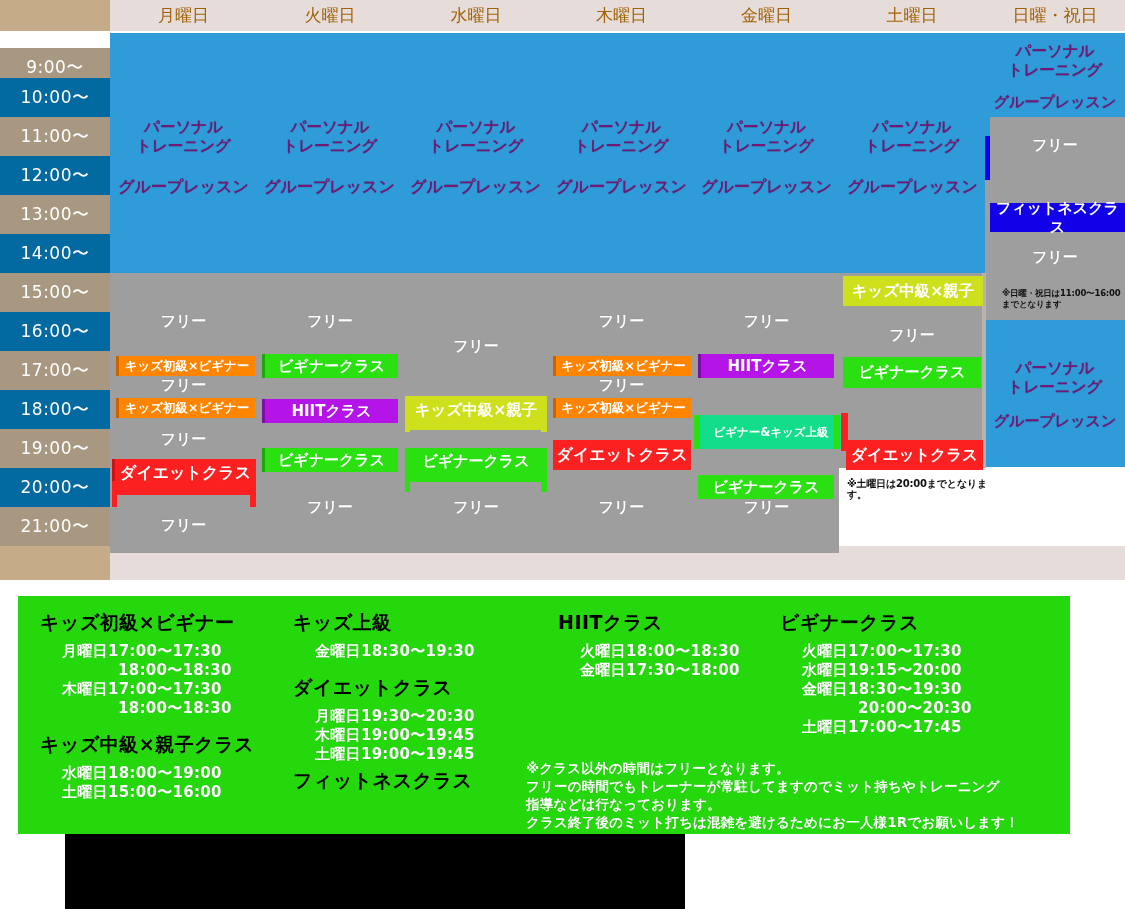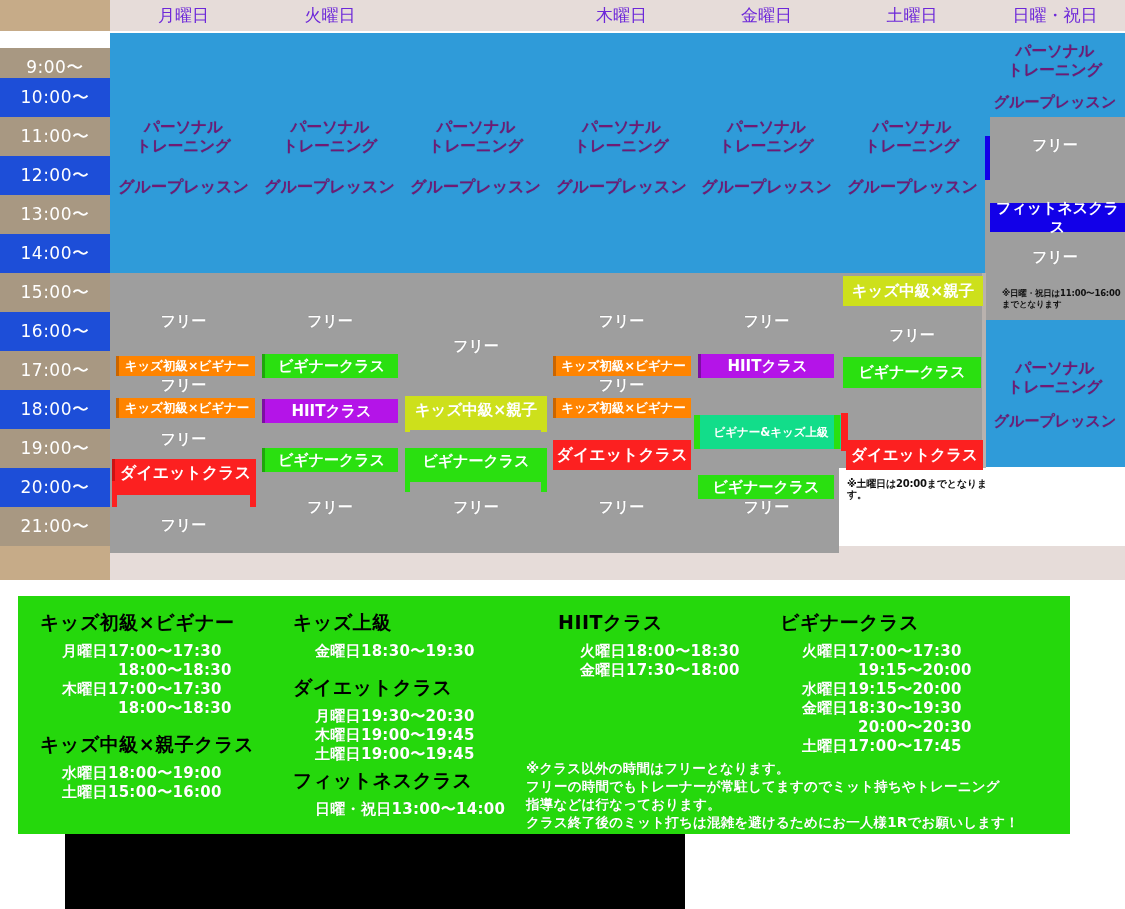--- a/index.html
+++ b/index.html
@@ -9,26 +9,26 @@
     font-family:"DejaVu Sans","Liberation Sans",sans-serif;
     overflow:hidden;position:relative;
   }
 
   
   #schedule{position:absolute;left:0;top:0;width:1125px;height:580px;}
 
   .hdr-row{position:absolute;left:0;top:0;width:1125px;height:31px;background:#e6dcd9;}
   .hdr-corner{position:absolute;left:0;top:0;width:110px;height:31px;background:#c6ab88;}
   .hdr-cell{position:absolute;top:0;height:46px;line-height:31px;text-align:center;
-            font-size:17px;color:#6d28d9;font-weight:500;}
+            font-size:17px;color:#a16207;font-weight:500;}
 
   .time-cell{position:absolute;left:0;width:110px;height:39px;line-height:39px;
              text-align:center;color:#ffffff;font-size:17px;letter-spacing:.5px;}
   .time-light{background:#a89882;}
-  .time-dark{background:#1d4ed8;}
+  .time-dark{background:#0369a1;}
   .time-foot{background:#c6ab88;}
 
   
   .zone{position:absolute;}
   .zone-blue{background:#2f9bd9;}
   .zone-gray{background:#9e9e9e;}
   .zone-foot{background:#e6dcd9;}
 
   
   .ztext{position:absolute;text-align:center;color:#701a75;font-weight:bold;
@@ -64,20 +64,21 @@
 </style>
 </head>
 <body>
 
 <div id="schedule">
 
   <div class="hdr-row"></div>
   <div class="hdr-corner"></div>
   <div class="hdr-cell" style="left:110px;width:147px;">月曜日</div>
   <div class="hdr-cell" style="left:257px;width:146px;">火曜日</div>
+  <div class="hdr-cell" style="left:403px;width:146px;">水曜日</div>
   <div class="hdr-cell" style="left:549px;width:145px;">木曜日</div>
   <div class="hdr-cell" style="left:694px;width:145px;">金曜日</div>
   <div class="hdr-cell" style="left:985px;width:140px;">日曜・祝日</div>
   <div class="hdr-cell" style="left:839px;width:146px;">土曜日</div>
 
   <div class="time-cell time-light" style="top:36px;margin-top:12px;">9:00〜</div>
   <div class="time-cell time-dark" style="top:78px;">10:00〜</div>
   <div class="time-cell time-light" style="top:117px;">11:00〜</div>
   <div class="time-cell time-dark" style="top:156px;">12:00〜</div>
   <div class="time-cell time-light" style="top:195px;">13:00〜</div>
@@ -276,37 +277,35 @@
     <div class="lg-line lg-indent">金曜日18:30〜19:30</div>
     <div class="lg-gap"></div>
     <div class="lg-title">ダイエットクラス</div>
     <div style="height:6px;"></div>
     <div class="lg-line lg-indent">月曜日19:30〜20:30</div>
     <div class="lg-line lg-indent">木曜日19:00〜19:45</div>
     <div class="lg-line lg-indent">土曜日19:00〜19:45</div>
     <div style="height:4px;"></div>
     <div class="lg-title">フィットネスクラス</div>
     <div style="height:6px;"></div>
-    <div class="lg-line lg-indent">日曜・祝日13:00〜14:00</div>
   </div>
 
   <div class="lg-col" style="left:540px;width:210px;">
     <div style="height:14px;"></div>
     <div class="lg-title">HIITクラス</div>
     <div style="height:6px;"></div>
     <div class="lg-line lg-indent">火曜日18:00〜18:30</div>
     <div class="lg-line lg-indent">金曜日17:30〜18:00</div>
   </div>
 
   <div class="lg-col" style="left:762px;width:280px;">
     <div style="height:14px;"></div>
     <div class="lg-title">ビギナークラス</div>
     <div style="height:6px;"></div>
     <div class="lg-line lg-indent">火曜日17:00〜17:30</div>
-    <div class="lg-line lg-indent2">19:15〜20:00</div>
     <div class="lg-line lg-indent">水曜日19:15〜20:00</div>
     <div class="lg-line lg-indent">金曜日18:30〜19:30</div>
     <div class="lg-line lg-indent2">20:00〜20:30</div>
     <div class="lg-line lg-indent">土曜日17:00〜17:45</div>
   </div>
 
   <div class="notice" style="left:508px;top:163px;">
     <div>※クラス以外の時間はフリーとなります。</div>
     <div>フリーの時間でもトレーナーが常駐してますのでミット持ちやトレーニング</div>
     <div>指導などは行なっております。</div>

